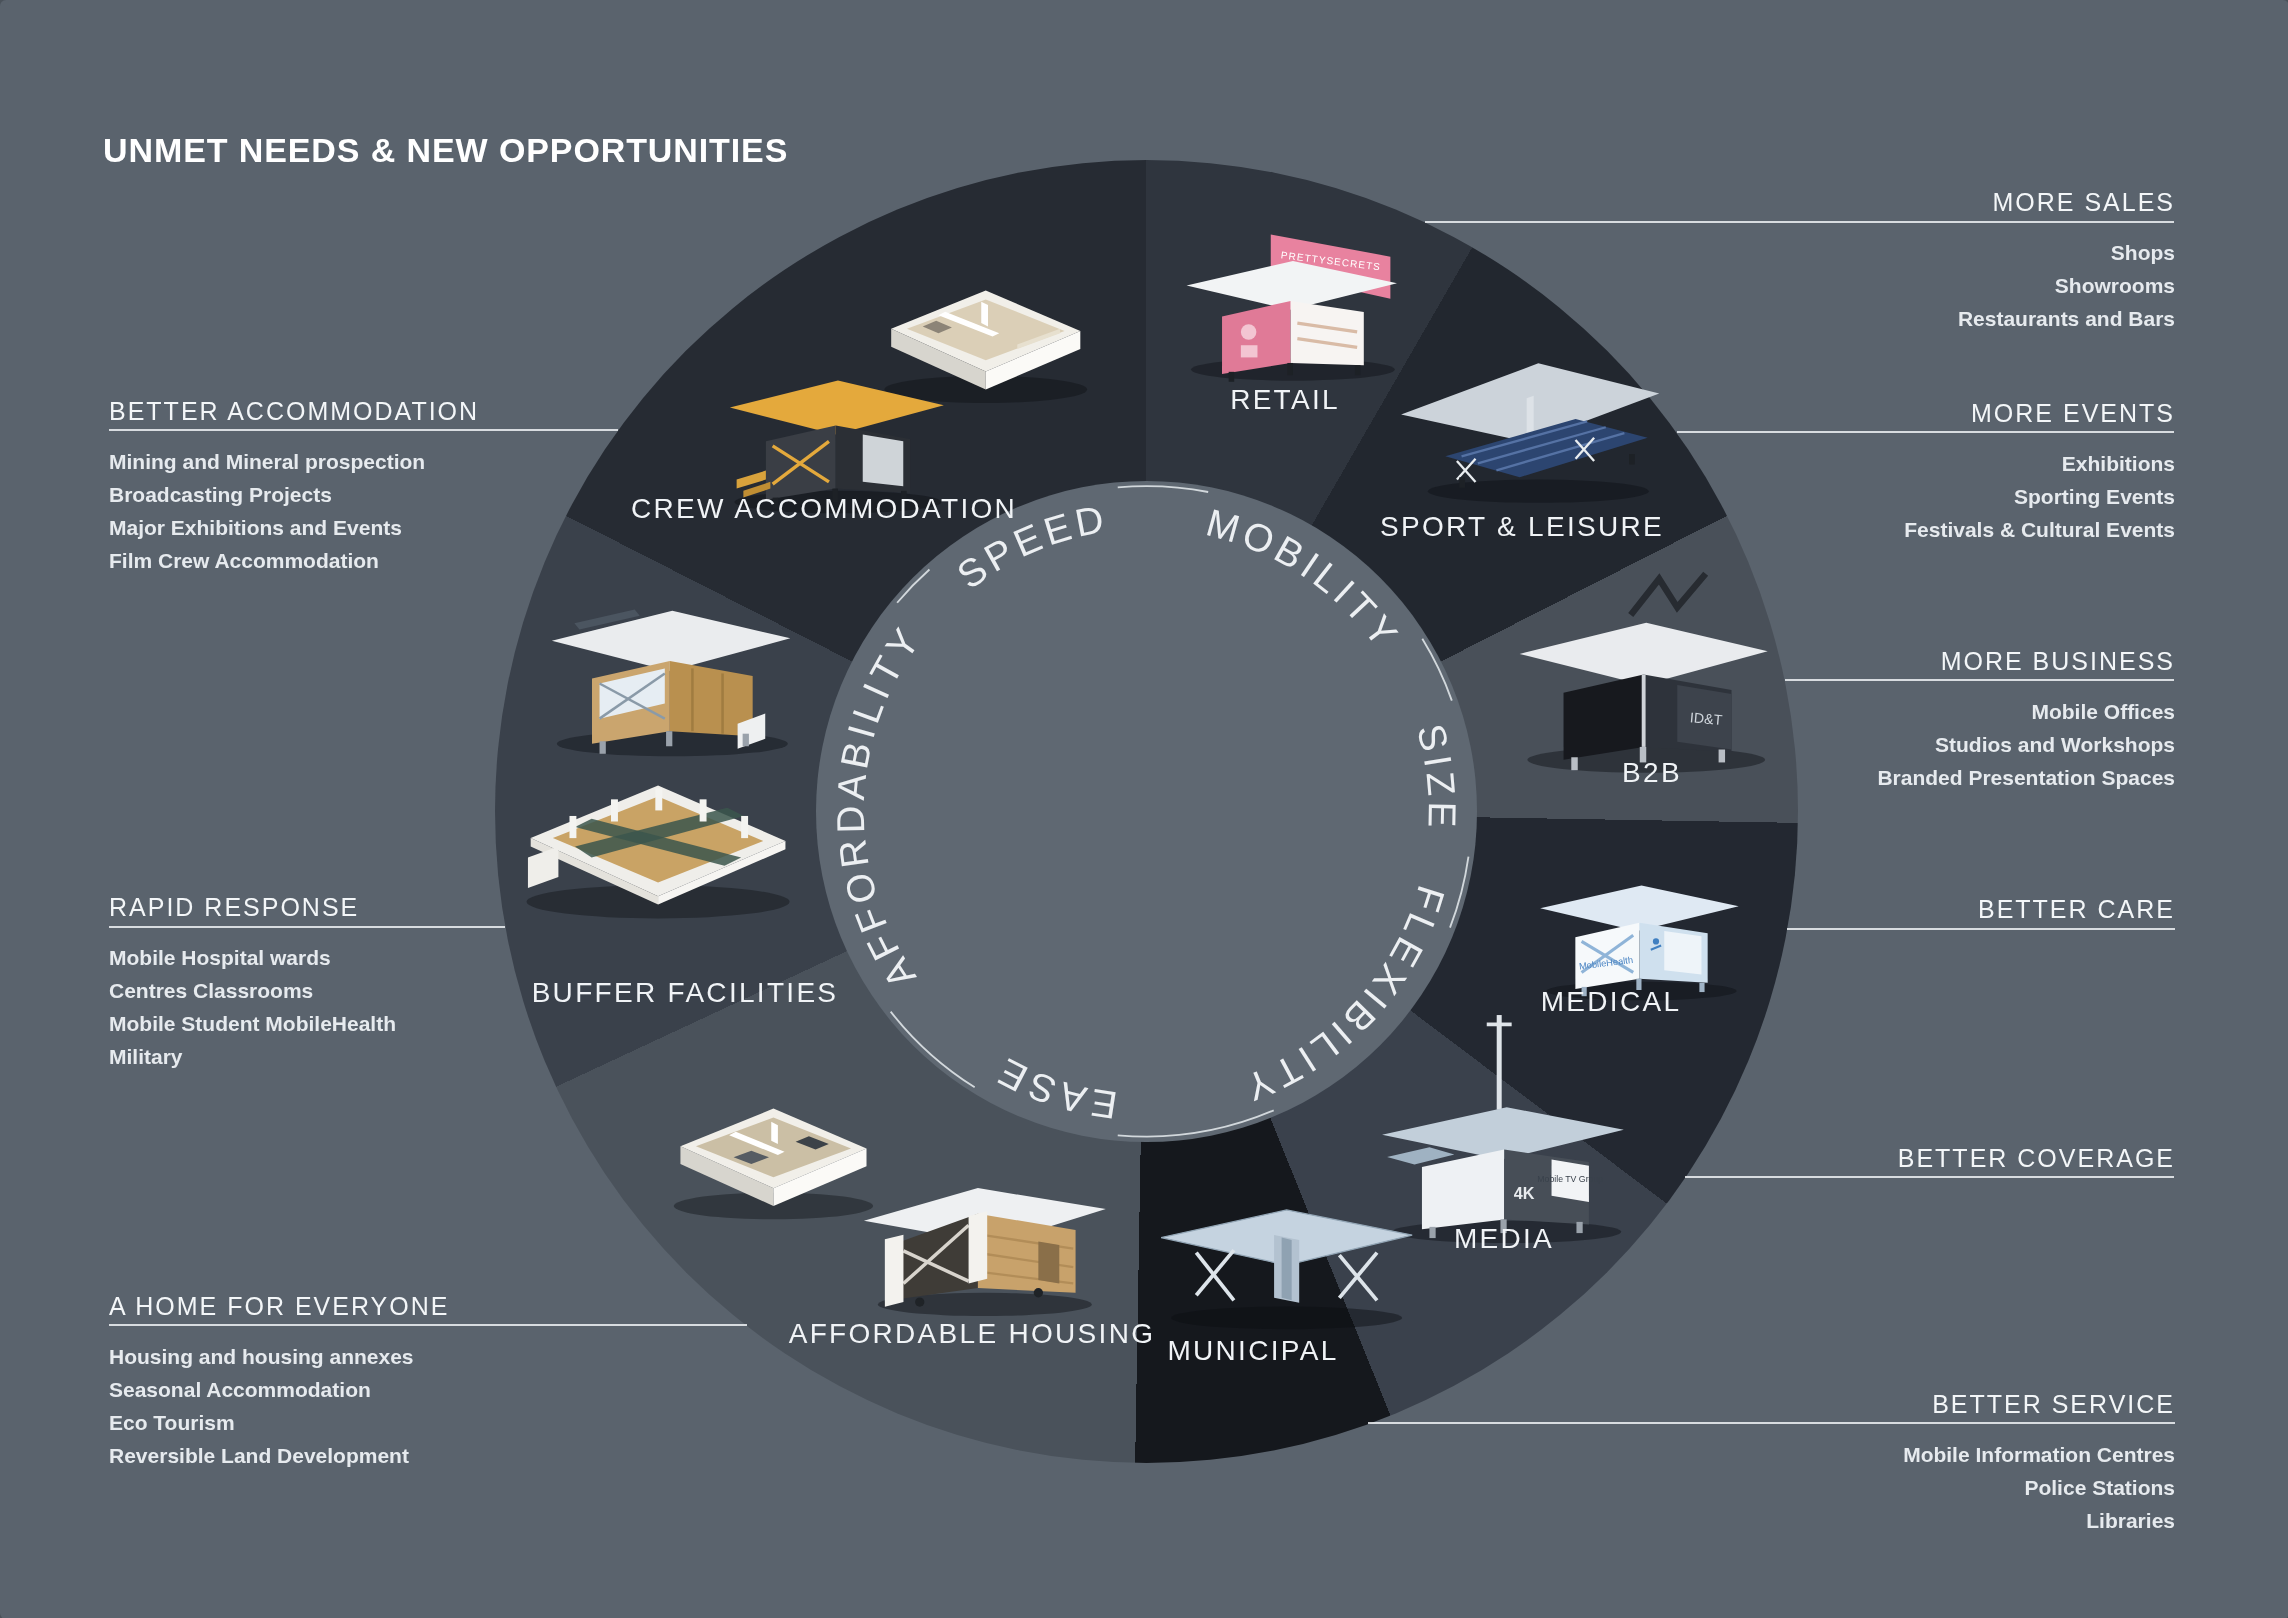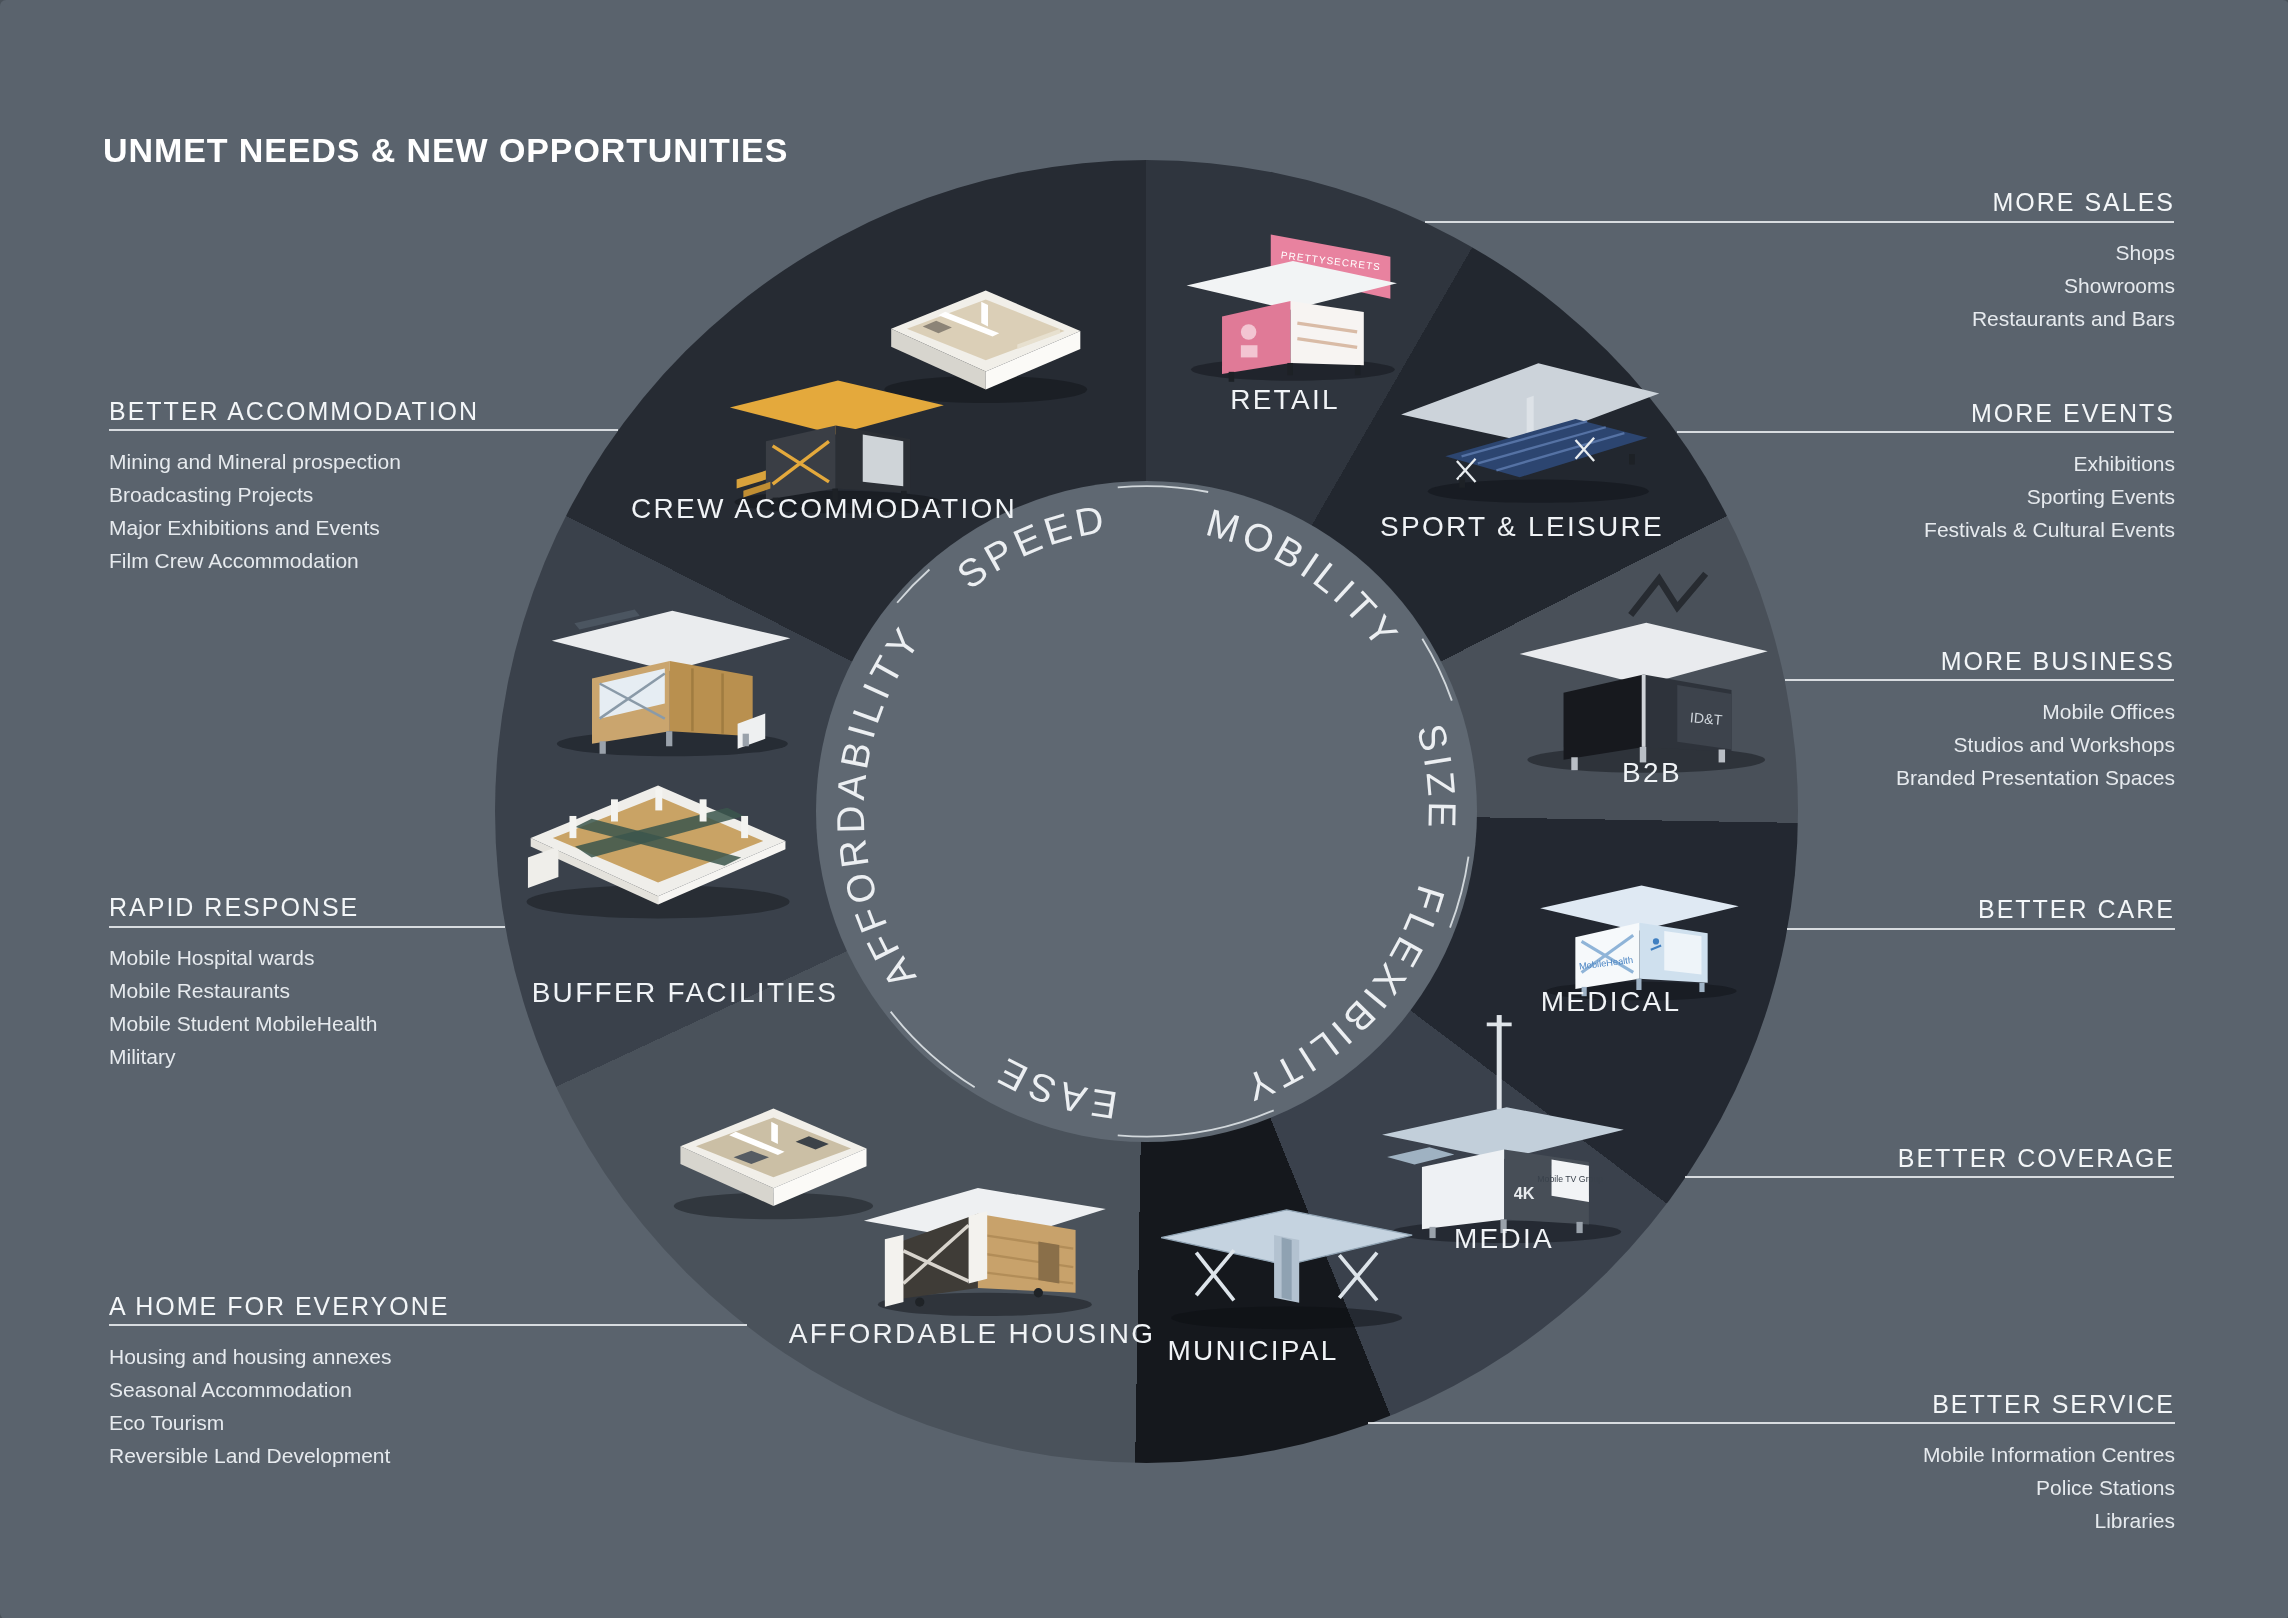--- a/index.html
+++ b/index.html
@@ -4,21 +4,21 @@
 <style>
   html,body{margin:0;padding:0;background:#4a525a;}
   .stage{position:relative;width:2289px;height:1619px;background:#5a636d;overflow:hidden;
          font-family:"Liberation Sans",sans-serif;color:#fff;border-radius:6px;}
   .title{position:absolute;left:103px;top:131px;font-size:34px;font-weight:800;
          letter-spacing:0.9px;color:#ffffff;white-space:nowrap;}
   .heading{position:absolute;font-size:25px;letter-spacing:2px;color:#f3f6f8;
            font-weight:400;white-space:nowrap;}
   .hr{text-align:right;right:114px;}
   .rule{position:absolute;height:1.8px;background:rgba(244,247,249,.82);}
-  .items{position:absolute;font-size:21px;line-height:33px;color:#e6eaee;font-weight:400;}
+  .items{position:absolute;font-size:21px;line-height:33px;color:#e6eaee;font-weight:700;}
   .items div{white-space:nowrap;}
   .ir{right:114px;text-align:right;}
   .wheel{position:absolute;left:495px;top:160px;width:1303px;height:1303px;border-radius:50%;}
   .hub{position:absolute;left:816px;top:481px;width:661px;height:661px;border-radius:50%;}
   .seg{position:absolute;transform:translate(-50%,-50%);font-size:28px;letter-spacing:2.3px;
        color:#f0f3f6;white-space:nowrap;font-weight:400;}
   .overlay{position:absolute;left:0;top:0;pointer-events:none;}
   .ringword{font-family:"Liberation Sans",sans-serif;font-size:42px;letter-spacing:5px;
             fill:#eceff2;}
   .sep{stroke:#dfe4e8;stroke-width:2;fill:none;opacity:.9;}
@@ -39,21 +39,21 @@
     <div>Mining and Mineral prospection</div>
     <div>Broadcasting Projects</div>
     <div>Major Exhibitions and Events</div>
     <div>Film Crew Accommodation</div>
   </div>
 
   <div class="heading" style="left:109px;top:893px">RAPID RESPONSE</div>
   <div class="rule" style="left:109px;top:926px;width:396px"></div>
   <div class="items" style="left:109px;top:941px">
     <div>Mobile Hospital wards</div>
-    <div>Mobile Restaurants</div>
+    <div>Centres Classrooms</div>
     <div>Mobile Student MobileHealth</div>
     <div>Military</div>
   </div>
 
   <div class="heading" style="left:109px;top:1292px">A HOME FOR EVERYONE</div>
   <div class="rule" style="left:109px;top:1324px;width:638px"></div>
   <div class="items" style="left:109px;top:1340px">
     <div>Housing and housing annexes</div>
     <div>Seasonal Accommodation</div>
     <div>Eco Tourism</div>

